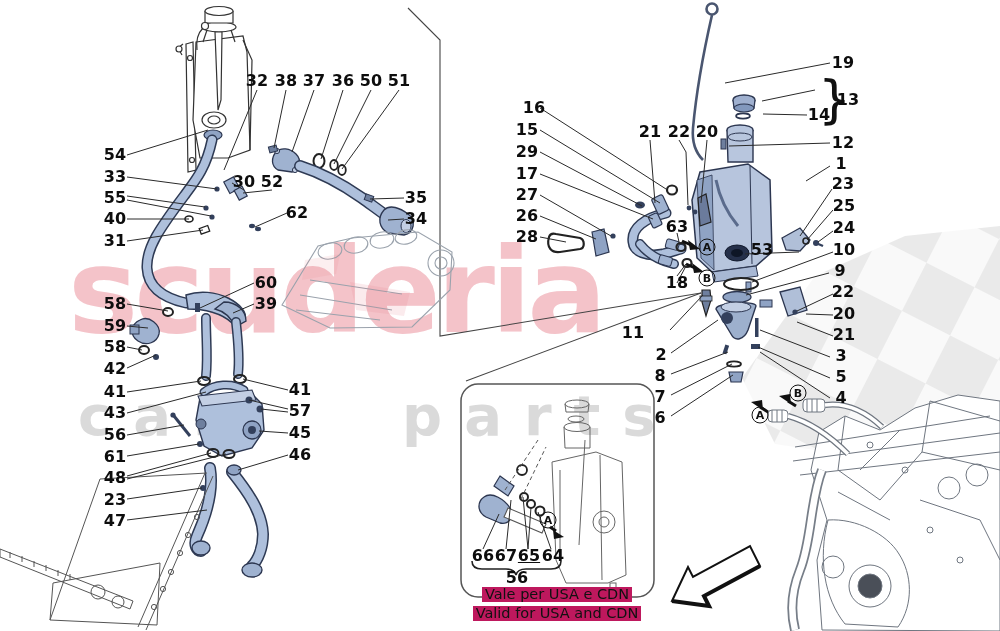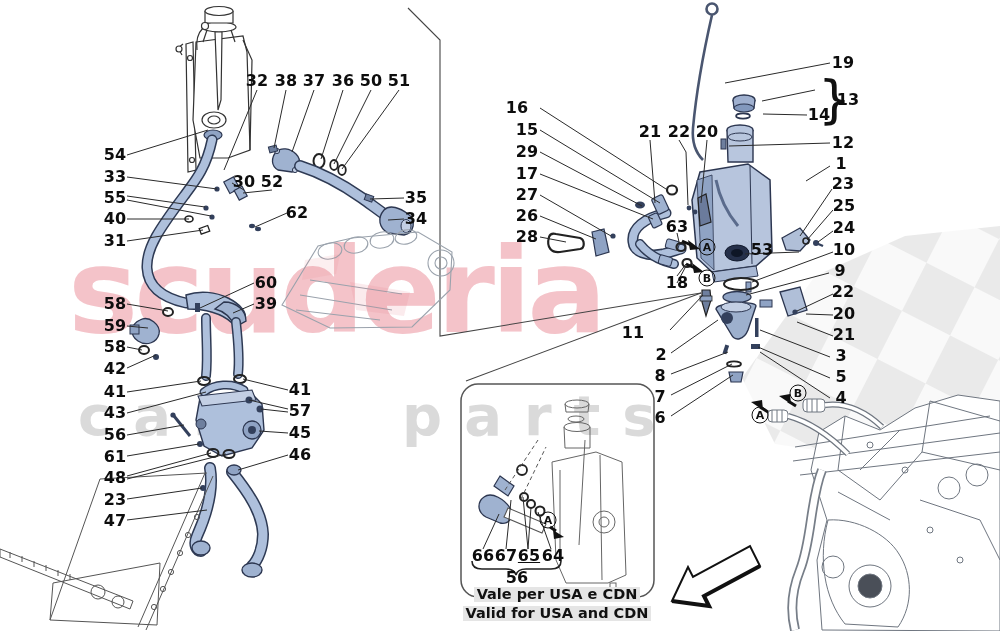--- a/index.html
+++ b/index.html
@@ -19,22 +19,22 @@
   #art{position:absolute;left:0;top:0;z-index:2;}
   
   .callout{position:absolute;transform:translate(-50%,-50%);font-size:16px;font-weight:bold;
            color:#0d0d0d;white-space:nowrap;z-index:5;line-height:1;}
   .cmarker{position:absolute;transform:translate(-50%,-50%);width:17px;height:17px;
            border:1.6px solid #111;border-radius:50%;display:flex;align-items:center;
            justify-content:center;font-size:11px;font-weight:bold;color:#111;z-index:5;
            box-sizing:border-box;background:transparent;line-height:1;}
   
   .caption-wrap{position:absolute;left:452px;top:584px;width:210px;text-align:center;z-index:6;}
-  .caption-line{display:inline-block;background:#e5e5e5;padding:0 3px;font-size:14.5px;
-                font-weight:bold;color:#111;line-height:1.05;white-space:nowrap;}
+  .caption-line{display:inline-block;background:#be185d;padding:0 3px;font-size:14.5px;
+                font-weight:normal;color:#111;line-height:1.05;white-space:nowrap;}
 </style>
 </head>
 <body>
 
 <div id="stage">
 
   <div class="flag">
     <div class="flag-inner" style="background: repeating-conic-gradient(rgb(234, 234, 234) 0deg, rgb(234, 234, 234) 90deg, rgb(249, 249, 249) 90deg, rgb(249, 249, 249) 180deg) 0% 0% / 108px 108px;"></div>
   </div>
 
@@ -447,21 +447,21 @@
     <div class="callout" style="left: 272px; top: 182px;">52</div>
     <div class="callout" style="left: 297px; top: 213px;">62</div>
     <div class="callout" style="left: 416px; top: 198px;">35</div>
     <div class="callout" style="left: 416px; top: 219px;">34</div>
     <div class="callout" style="left: 266px; top: 283px;">60</div>
     <div class="callout" style="left: 266px; top: 304px;">39</div>
     <div class="callout" style="left: 300px; top: 390px;">41</div>
     <div class="callout" style="left: 300px; top: 411px;">57</div>
     <div class="callout" style="left: 300px; top: 433px;">45</div>
     <div class="callout" style="left: 300px; top: 455px;">46</div>
-    <div class="callout" style="left: 517px; top: 108px;">16</div>
+    <div class="callout" style="left: 534px; top: 108px;">16</div>
     <div class="callout" style="left: 527px; top: 130px;">15</div>
     <div class="callout" style="left: 527px; top: 152px;">29</div>
     <div class="callout" style="left: 527px; top: 174px;">17</div>
     <div class="callout" style="left: 527px; top: 195px;">27</div>
     <div class="callout" style="left: 527px; top: 216px;">26</div>
     <div class="callout" style="left: 527px; top: 237px;">28</div>
     <div class="callout" style="left: 650px; top: 132px;">21</div>
     <div class="callout" style="left: 679px; top: 132px;">22</div>
     <div class="callout" style="left: 707px; top: 132px;">20</div>
     <div class="callout" style="left: 677px; top: 227px;">63</div>

